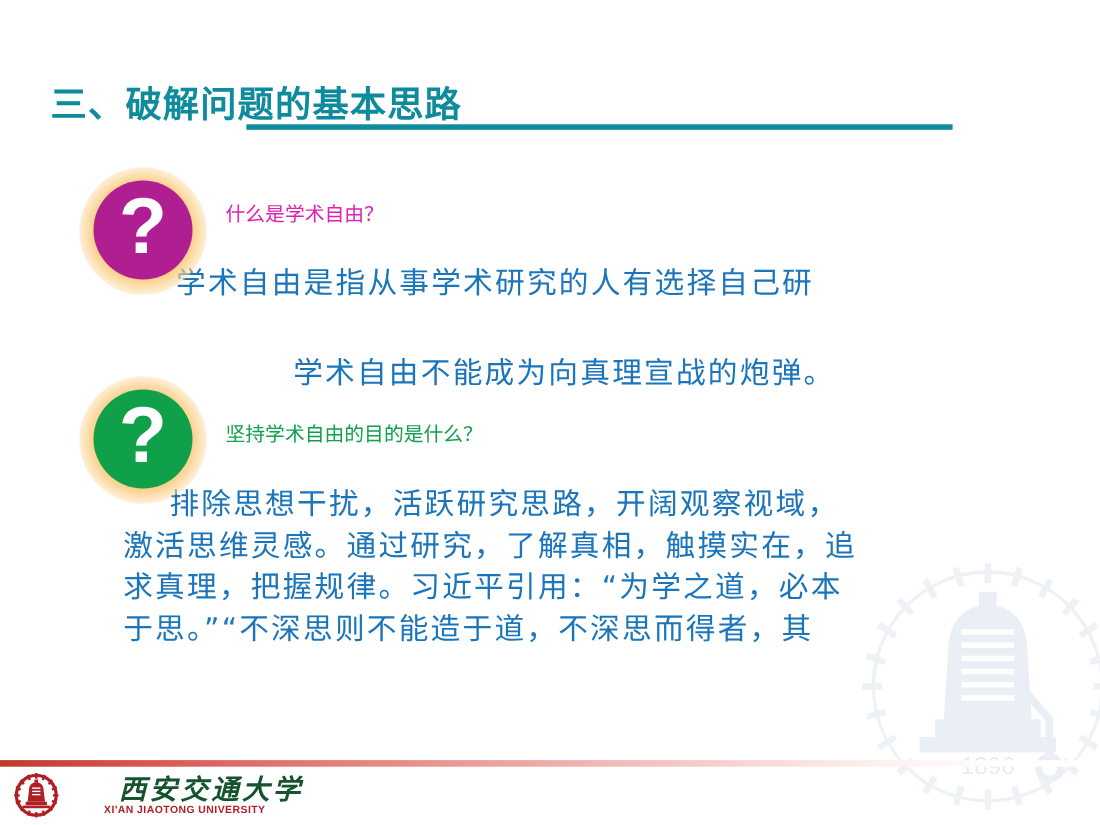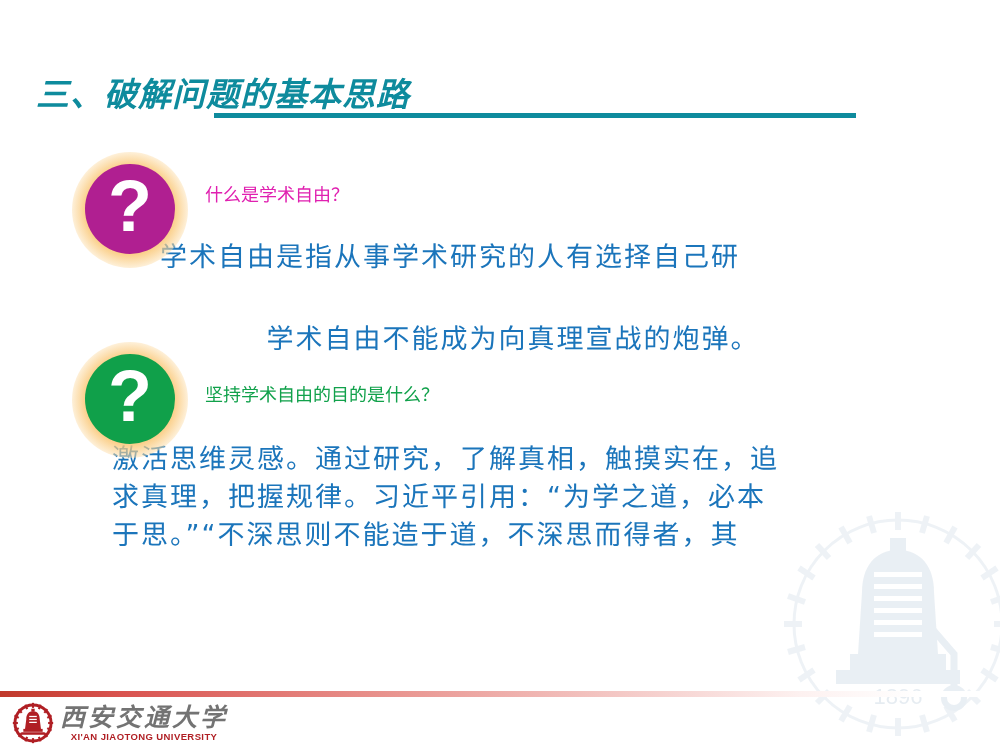--- a/index.html
+++ b/index.html
@@ -28,26 +28,25 @@
     width: 240px;
     height: 240px;
     opacity: 0.30;
     pointer-events: none;
     z-index: 0;
   }
 
   
   #title-row {
     position: absolute;
-    left: 4px;
+    left: 14px;
     top: 74px;
     width: 852px;
     height: 50px;
     z-index: 3;
-    font-style: italic;
   }
   #title-text {
     position: absolute;
     left: 32px;
     top: 0;
     font-size: 33px;
     font-weight: bold;
     color: #0e8b9d;
     letter-spacing: 1px;
     white-space: nowrap;
@@ -180,27 +179,28 @@
     height: 42px;
     flex: 0 0 42px;
   }
   #footer-logo .wordmark {
     margin-left: 6px;
     display: flex;
     flex-direction: column;
     justify-content: center;
   }
   #footer-logo .cn {
-    color: #737373;
+    color: #14532d;
     font-size: 25px;
     font-weight: bold;
     font-style: italic;
     line-height: 27px;
     letter-spacing: 3px;
     font-family: "DejaVu Serif", "Liberation Serif", serif;
+    margin-left: 48px;
   }
   #footer-logo .en {
     color: #b01f24;
     font-size: 9.5px;
     font-weight: bold;
     letter-spacing: 0.4px;
     line-height: 12px;
     text-align: center;
     font-family: Liberation Sans, sans-serif;
   }
@@ -284,20 +284,21 @@
 
   <div class="qmark" id="qmark-2">
     <div class="glow"></div>
     <div class="disc"></div>
     <div class="glyph">?</div>
   </div>
 
   <div class="q-heading" id="q-heading-2">坚持学术自由的目的是什么？</div>
 
   <div class="body-block" id="body-2">
+    <span class="ln indent">排除思想干扰，活跃研究思路，开阔观察视域，</span>
     <span class="ln">激活思维灵感。通过研究，了解真相，触摸实在，追</span>
     <span class="ln">求真理，把握规律。习近平引用：“为学之道，必本</span>
     <span class="ln">于思。”“不深思则不能造于道，不深思而得者，其</span>
   </div>
 
   <div id="footer-rule"></div>
 
   <div id="footer-logo">
     <svg class="emblem" viewBox="0 0 100 100" aria-hidden="true">
 

